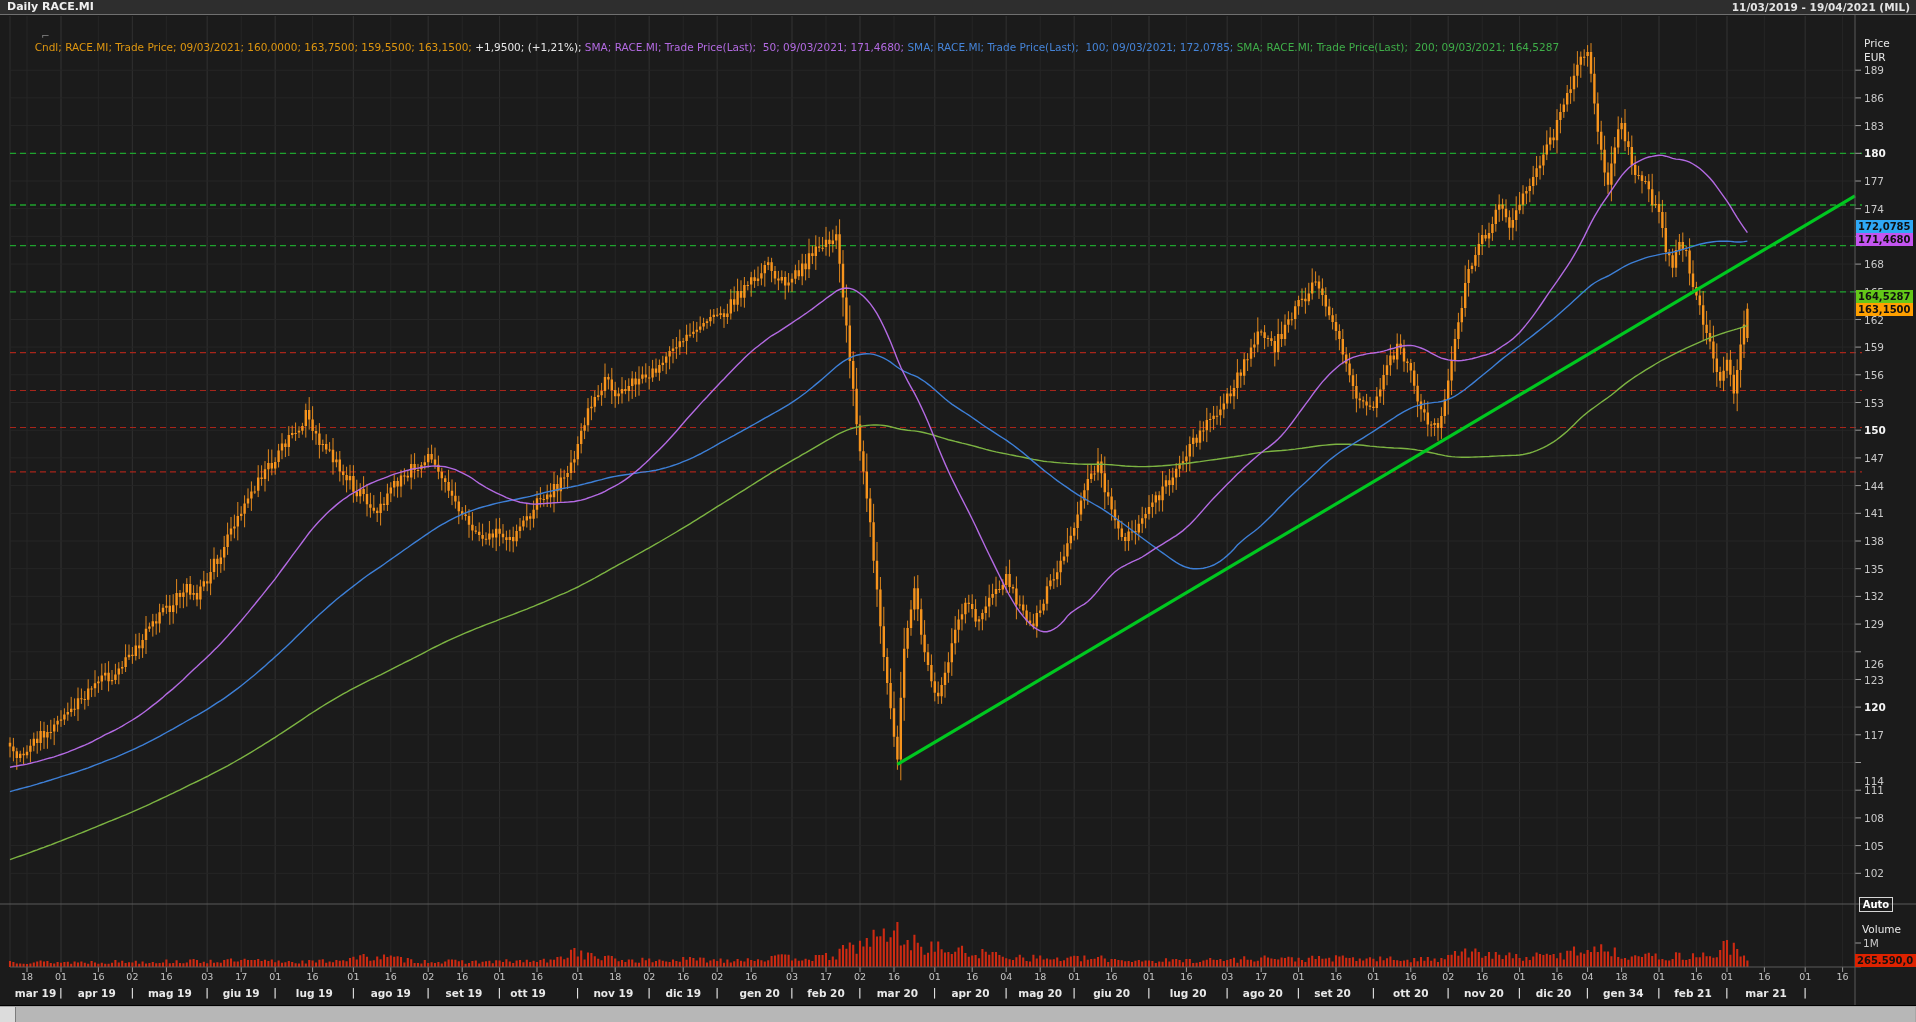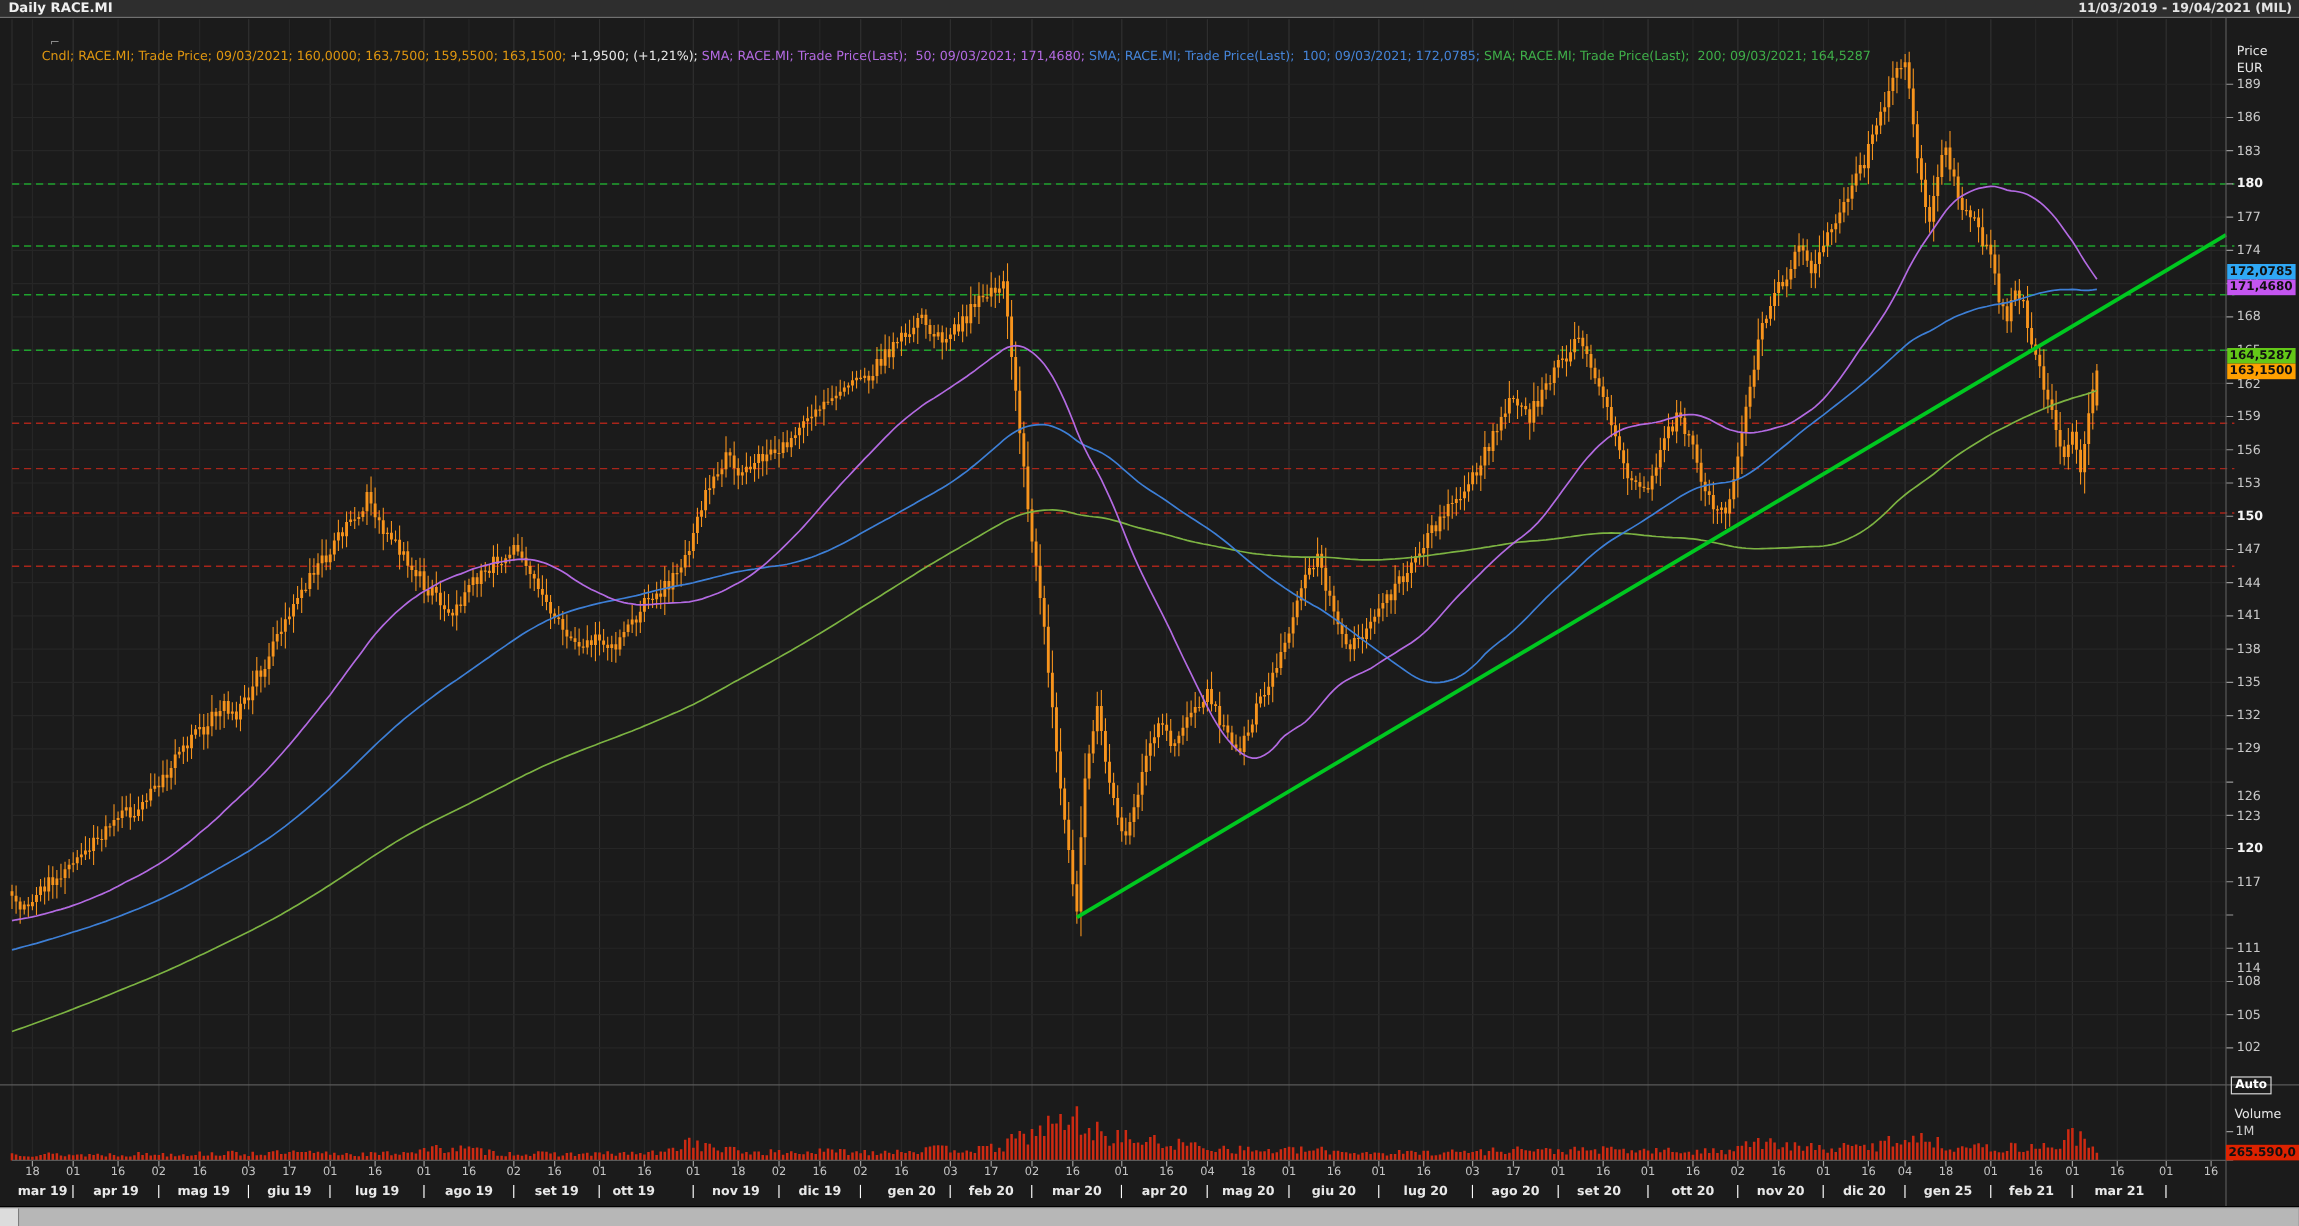--- a/index.html
+++ b/index.html
@@ -76,21 +76,21 @@
   <div class="axis-title" style="top:923px;left:1862px">Volume</div>
   <div class="tick-y" style="top:937px;left:1863px">1M</div>
 
   <div id="auto-btn">Auto</div>
 
   <div id="y-labels">
       <div class="tick-y" style="top: 867.3px;">102</div>
       <div class="tick-y" style="top: 839.6px;">105</div>
       <div class="tick-y" style="top: 811.9px;">108</div>
       <div class="tick-y" style="top: 784.2px;">111</div>
-      <div class="tick-y" style="top: 801px;">114</div>
+      <div class="tick-y" style="top: 775px;">114</div>
       <div class="tick-y" style="top: 728.8px;">117</div>
       <div class="tick-y bold" style="top: 701.1px;">120</div>
       <div class="tick-y" style="top: 673.5px;">123</div>
       <div class="tick-y" style="top: 658px;">126</div>
       <div class="tick-y" style="top: 618.1px;">129</div>
       <div class="tick-y" style="top: 590.4px;">132</div>
       <div class="tick-y" style="top: 562.7px;">135</div>
       <div class="tick-y" style="top: 535px;">138</div>
       <div class="tick-y" style="top: 507.3px;">141</div>
       <div class="tick-y" style="top: 479.6px;">144</div>
@@ -205,21 +205,21 @@
       <div class="month-lbl" style="left: 1227.2px; width: 71.4px;">ago 20</div>
       <div class="month-sep" style="left: 1227.2px;">|</div>
       <div class="month-lbl" style="left: 1298.6px; width: 68px;">set 20</div>
       <div class="month-sep" style="left: 1298.6px;">|</div>
       <div class="month-lbl" style="left: 1373.4px; width: 74.8px;">ott 20</div>
       <div class="month-sep" style="left: 1373.4px;">|</div>
       <div class="month-lbl" style="left: 1448.2px; width: 71.4px;">nov 20</div>
       <div class="month-sep" style="left: 1448.2px;">|</div>
       <div class="month-lbl" style="left: 1519.6px; width: 68px;">dic 20</div>
       <div class="month-sep" style="left: 1519.6px;">|</div>
-      <div class="month-lbl" style="left: 1587.6px; width: 71.4px;">gen 25</div>
+      <div class="month-lbl" style="left: 1587.6px; width: 71.4px;">gen 34</div>
       <div class="month-sep" style="left: 1587.6px;">|</div>
       <div class="month-lbl" style="left: 1659px; width: 68px;">feb 21</div>
       <div class="month-sep" style="left: 1659px;">|</div>
       <div class="month-lbl" style="left: 1727px; width: 78.2px;">mar 21</div>
       <div class="month-sep" style="left: 1727px;">|</div>
       <div class="month-sep" style="left: 1805.2px;">|</div>
     </div>
 
   <div id="scrollbar">
     <div id="scroll-btn-left"></div>

